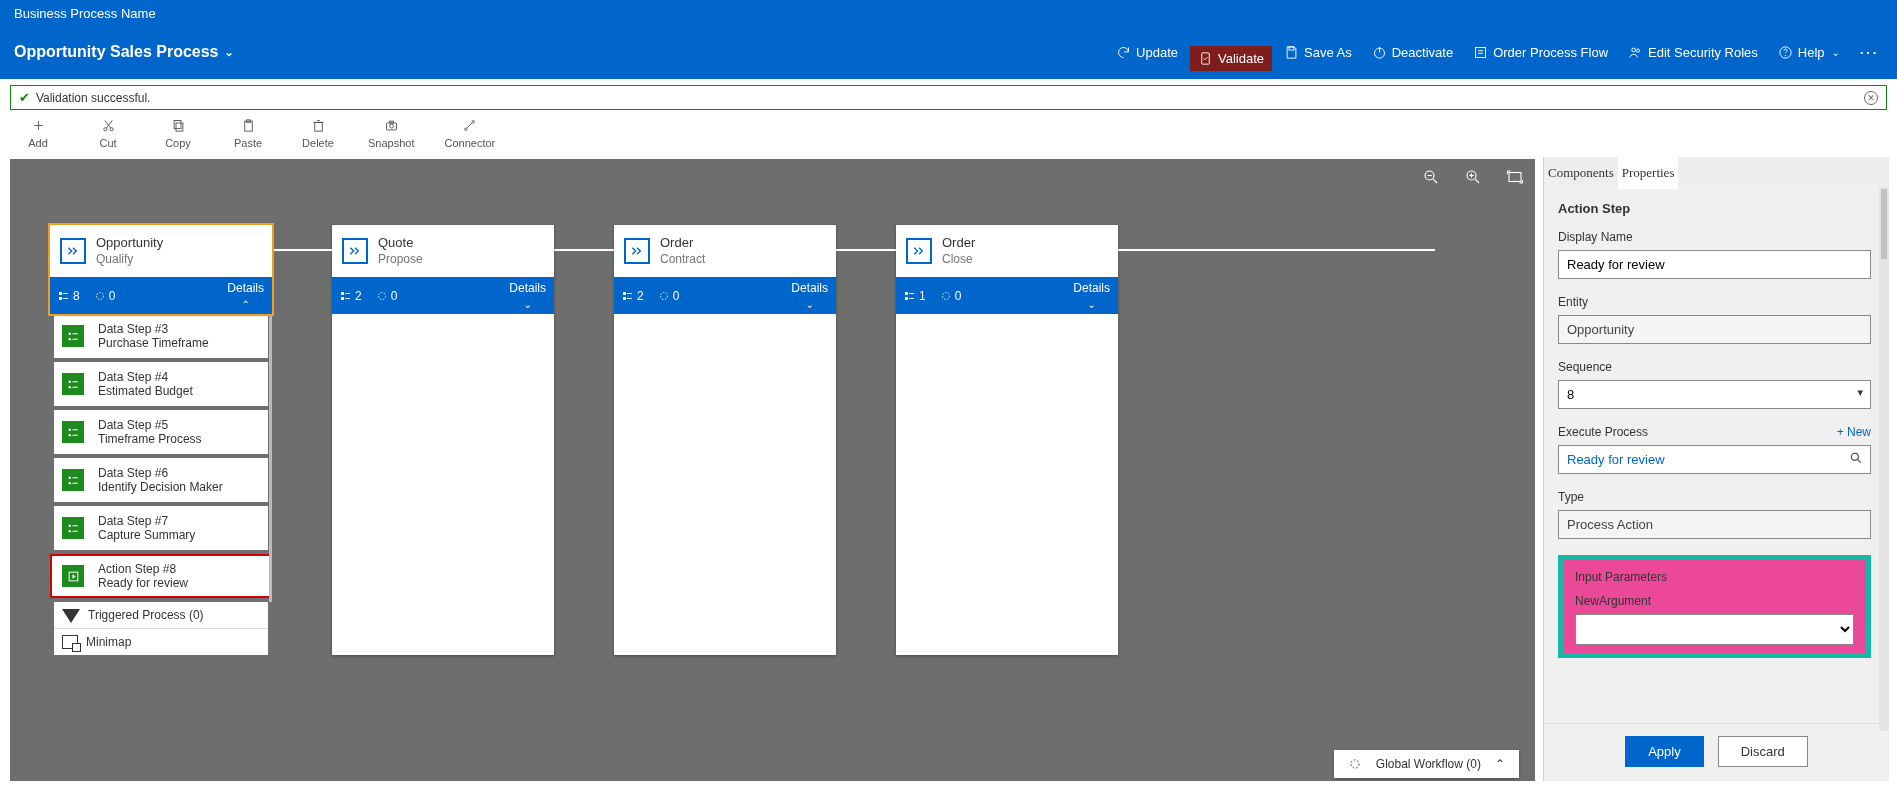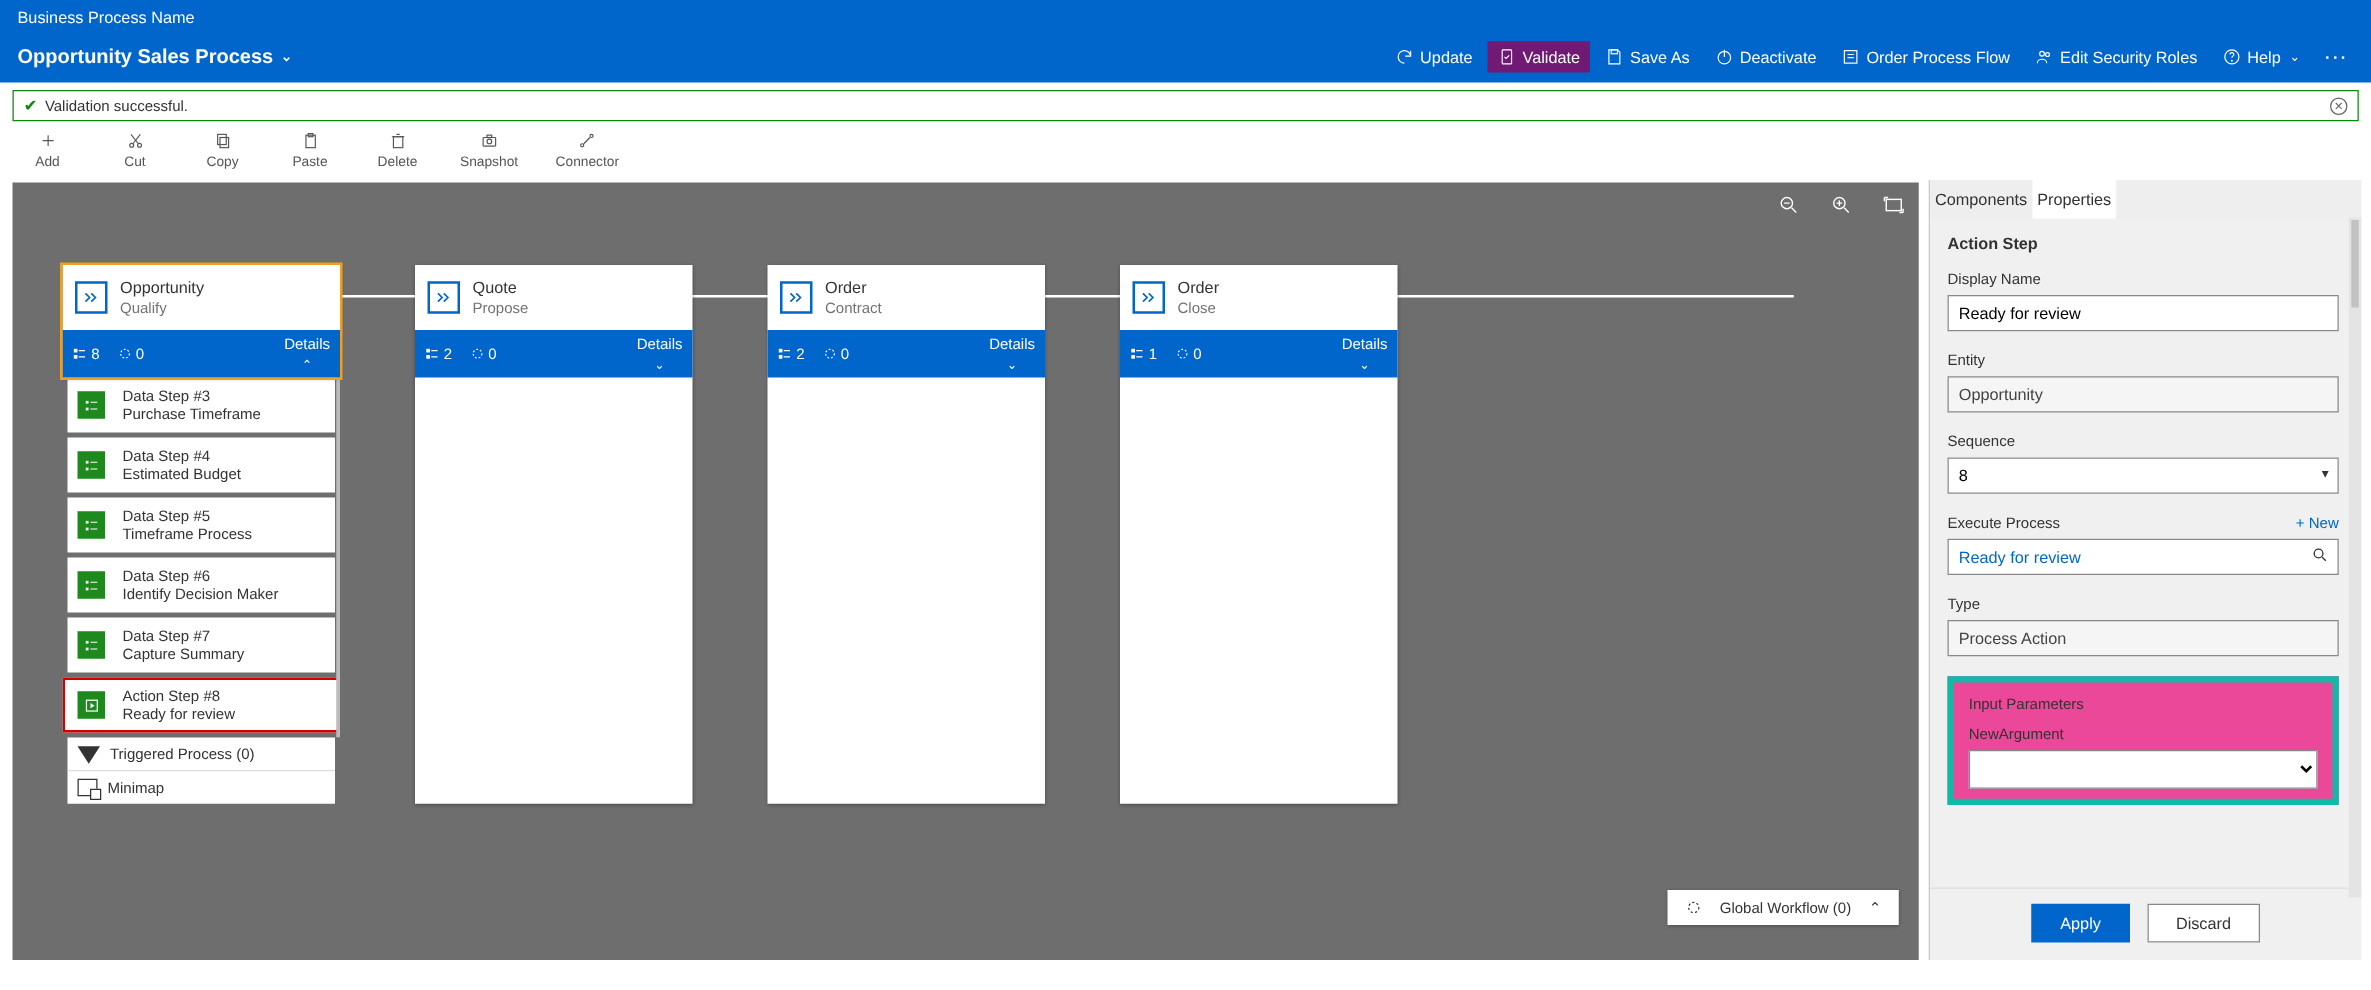--- a/index.html
+++ b/index.html
@@ -6,21 +6,21 @@
   body { background: #fff; font-size: 13px; color: #333; overflow: hidden; }
 
   
   .app-header { background:#0066cc; color:#fff; }
   .header-row1 { padding:6px 14px; font-size:13px; }
   .header-row2 { display:flex; align-items:center; justify-content:space-between; padding:6px 10px 8px 14px; }
   .proc-name { font-size:16px; font-weight:600; display:flex; align-items:center; gap:6px; }
   .proc-name .chev { font-size:11px; }
   .header-actions { display:flex; align-items:center; gap:4px; }
   .hact { display:flex; align-items:center; gap:5px; padding:5px 8px; font-size:13px; cursor:pointer; color:#fff; }
-  .hact.selected { background:#701a75; }
+  .hact.selected { background:#7f1d1d;margin-top:13px; }
   .hact .chev { font-size:10px; margin-left:2px; }
   .more-dots { letter-spacing:2px; font-weight:bold; }
 
   
   .ico { width:15px; height:15px; display:inline-flex; align-items:center; justify-content:center; }
   .ico svg { width:15px; height:15px; stroke:#fff; fill:none; stroke-width:1.5; }
 
   
   .validation-wrap { padding:6px 10px 2px 10px; }
   .validation { border:1px solid #0a8a0a; padding:4px 8px; display:flex; align-items:center; justify-content:space-between; color:#333; font-size:12px; }
@@ -72,31 +72,31 @@
   .step .stxt .l2 { font-size:12px; color:#333; }
 
   .trig-row { background:#fff; margin:0 4px 0 4px; padding:6px 8px; display:flex; align-items:center; gap:8px; font-size:12px; }
   .trig-row .tri { width:0;height:0;border-left:9px solid transparent;border-right:9px solid transparent;border-bottom:14px solid #333; transform:rotate(180deg) translateY(-1px); }
 
   .minimap-row { background:#fff; margin:0 4px 0 4px; padding:6px 8px; display:flex; align-items:center; gap:8px; font-size:12px; border-top:1px solid #ddd;}
   .minimap-row .mi { width:16px;height:14px;border:1.5px solid #333; position:relative; }
   .minimap-row .mi::after{content:"";position:absolute;right:-4px;bottom:-4px;width:7px;height:7px;border:1.5px solid #333;background:#fff;}
 
   
-  .gwf { position:absolute; bottom:28px; right:16px; background:#fff; padding:7px 14px; display:flex; align-items:center; gap:14px; box-shadow:0 1px 3px rgba(0,0,0,.3); font-size:12px;}
+  .gwf { position:absolute; bottom:3px; right:16px; background:#fff; padding:7px 14px; display:flex; align-items:center; gap:14px; box-shadow:0 1px 3px rgba(0,0,0,.3); font-size:12px;}
   .gwf .dotted-circ { width:14px; height:14px; }
   .gwf .dotted-circ svg { stroke:#333; fill:none; }
   .gwf .chevup { font-size:12px;}
 
   
   .side { width:346px; background:#f0f0f0; display:flex; flex-direction:column; border-left:1px solid #ccc; margin-right:8px; margin-bottom:8px; position:relative;}
   .side-scroll { position:absolute; right:0; top:30px; bottom:50px; width:10px; background:#e4e4e4;}
   .side-scroll::before{content:"";position:absolute;left:2px;right:2px;top:2px;height:70px;background:#c2c2c2;}
   .tabs { display:flex; background:#eee; }
-  .tab { padding:8px 4px; font-size:13px; cursor:pointer; }
+  .tab { padding:8px 4px; font-size:13px; cursor:pointer;font-family:Liberation Serif, serif; }
   .tab.active { background:#fff; }
   .panel-body { padding:12px 18px 12px 14px; flex:1; overflow:auto; }
   .panel-title { font-weight:600; font-size:13px; margin-bottom:14px; }
   .field { margin-bottom:16px; }
   .field label { display:block; font-size:12px; margin-bottom:6px; color:#333;}
   .field .newlink { float:right; color:#0066cc; font-size:12px; cursor:pointer; }
   .field input, .field select, .field .faux { width:100%; padding:6px 8px; font-size:13px; border:1px solid #888; background:#fff; }
   .field select { appearance:none; background:#fff; }
   .field .select-wrap, .field .search-wrap { position:relative; }
   .field .select-wrap::after { content:"▾"; position:absolute; right:8px; top:6px; font-size:11px; color:#333; pointer-events:none;}

